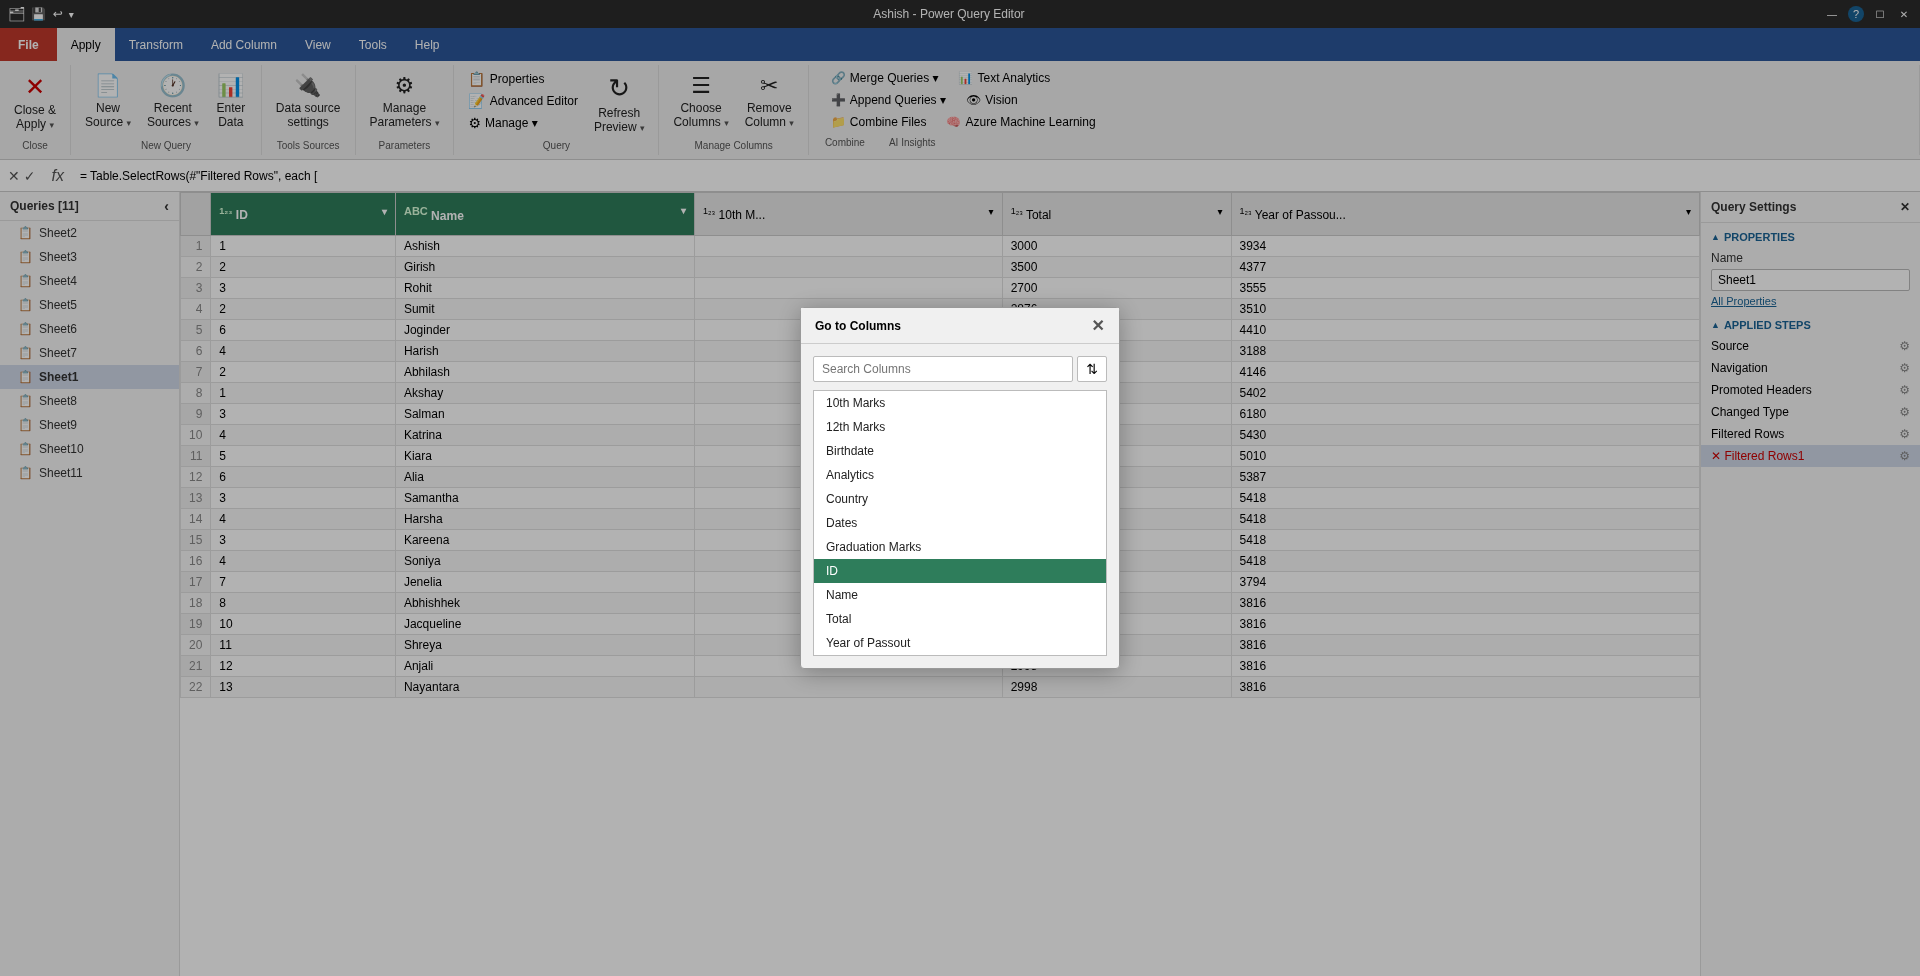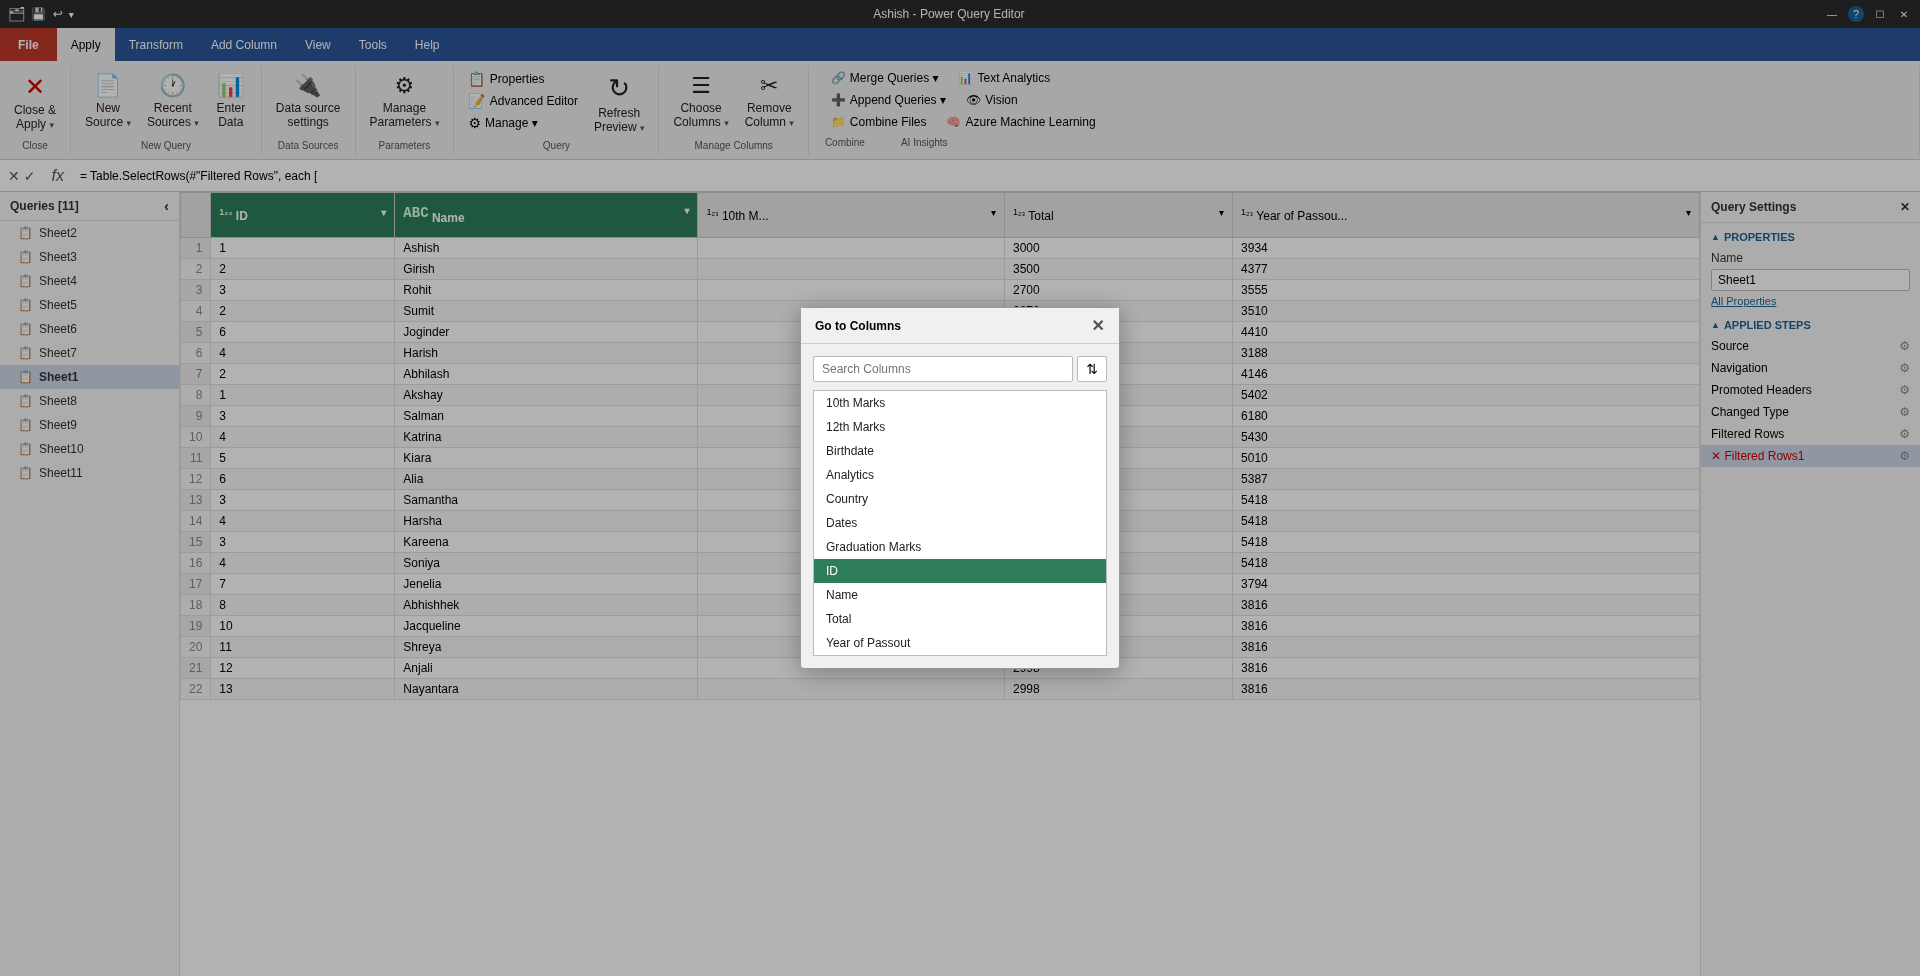--- a/index.html
+++ b/index.html
@@ -386,21 +386,21 @@
     <div class="ribbon-group-label">New Query</div>
   </div>
 
   <div class="ribbon-group">
     <div class="ribbon-group-items">
       <div class="ribbon-btn">
         <span class="icon">🔌</span>
         <span>Data source<br>settings</span>
       </div>
     </div>
-    <div class="ribbon-group-label">Data Sources</div>
+    <div class="ribbon-group-label">Tools Sources</div>
   </div>
 
   <div class="ribbon-group">
     <div class="ribbon-group-items">
       <div class="ribbon-btn">
         <span class="icon">⚙</span>
         <span>Manage<br>Parameters <span class="caret">▾</span></span>
       </div>
     </div>
     <div class="ribbon-group-label">Parameters</div>
@@ -468,21 +468,21 @@
     <div style="display:flex;gap:8px;flex-wrap:wrap;">
       <div class="ribbon-btn-small">
         <span>📁</span>
           <span>Combine Files</span>
       </div>
       <div class="ribbon-btn-small">
         <span>🧠</span>
           <span>Azure Machine Learning</span>
       </div>
     </div>
-    <div style="display:flex;gap:36px;margin-top:2px;">
+    <div style="display:flex;gap:24px;margin-top:2px;">
       <span style="font-size:10px;color:#555;">Combine</span>
       <span style="font-size:10px;color:#555;">AI Insights</span>
     </div>
   </div>
 </div>
 
 <div class="formula-bar">
   <div class="formula-icons">
     <span class="formula-icon">✕</span>
     <span class="formula-icon">✓</span>
@@ -548,21 +548,21 @@
 
   <div class="data-area">
     <table class="data-table">
       <thead>
         <tr>
           <th class="row-num"></th>
           <th class="col-header">
             <sup style="font-size:9px;color:#dfd;">1₂₃</sup> ID <span style="float:right;font-size:10px;">▾</span>
           </th>
           <th class="col-header">
-            <sup style="font-size:14px;color:#dfd;font-family:Liberation Mono, monospace;">ABC</sup> Name <span style="float:right;font-size:10px;">▾</span>
+            <sup style="font-size:11px;color:#dfd;">ABC</sup> Name <span style="float:right;font-size:10px;">▾</span>
           </th>
           <th>
             <sup style="font-size:9px;">1₂₃</sup> 10th M... <span style="float:right;font-size:10px;">▾</span>
           </th>
           <th>
             <sup style="font-size:9px;">1₂₃</sup> Total <span style="float:right;font-size:10px;">▾</span>
           </th>
           <th>
             <sup style="font-size:9px;">1₂₃</sup> Year of Passou... <span style="float:right;font-size:10px;">▾</span>
           </th>

